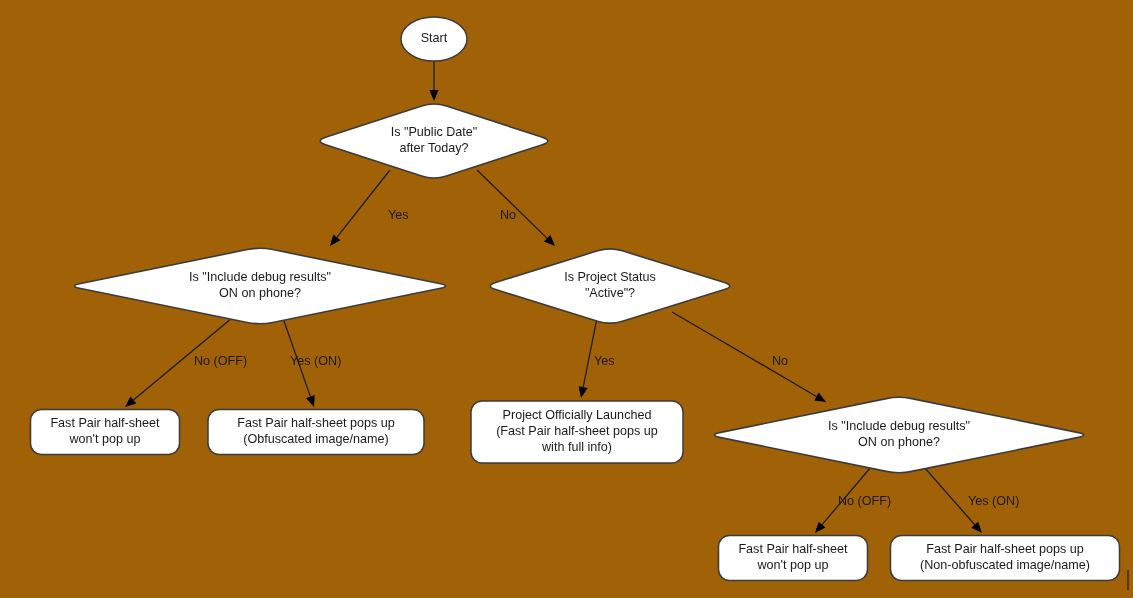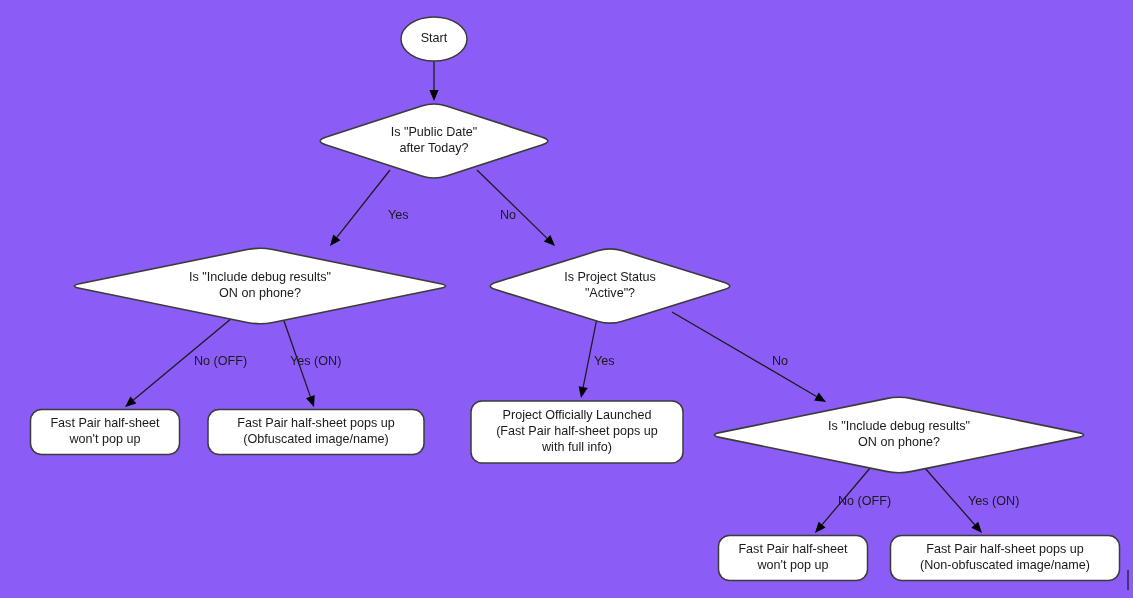--- a/index.html
+++ b/index.html
@@ -10,21 +10,21 @@
   body {
     font-family: "Liberation Sans", sans-serif;
     width: 1133px;
     height: 598px;
     overflow: hidden;
   }
   #flowchart-root {
     position: relative;
     width: 1133px;
     height: 598px;
-    background: #8b5cf6;
+    background: #a16207;
   }
   svg.diagram-canvas {
     display: block;
     width: 1133px;
     height: 598px;
   }
   .node-shape {
     fill: #ffffff;
     stroke: #3b3b3b;
     stroke-width: 1.6;

